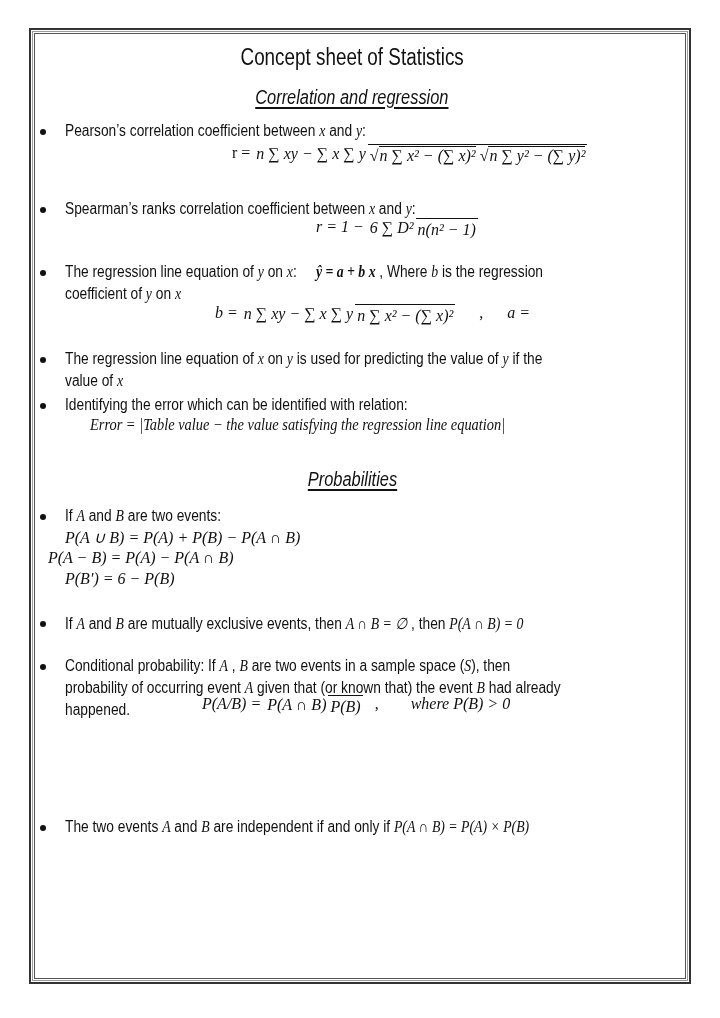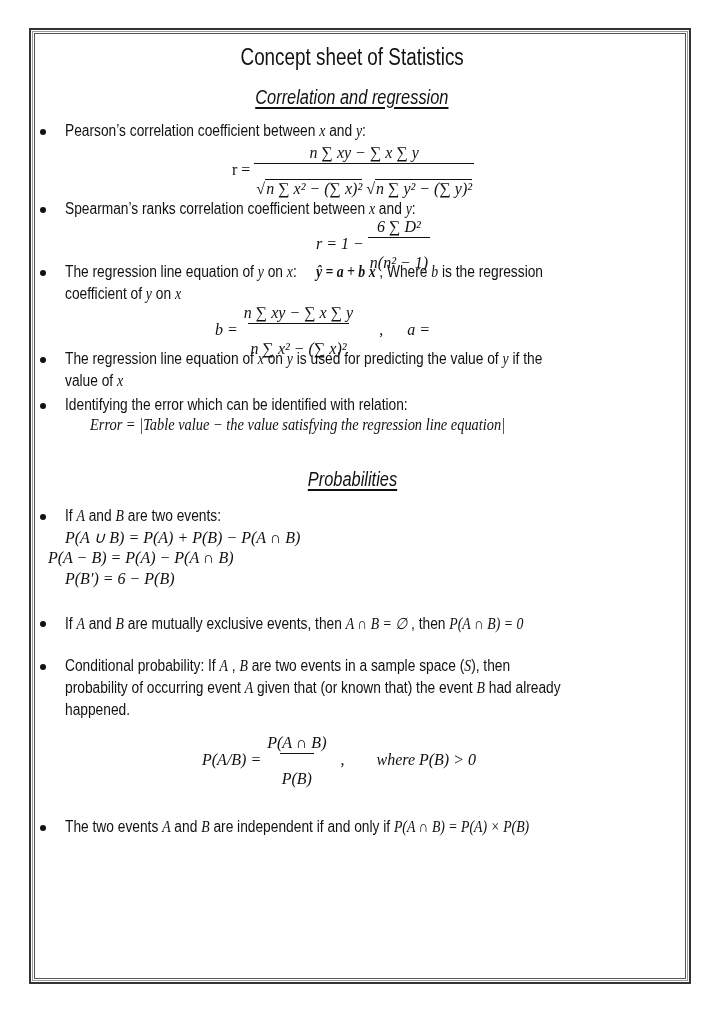--- a/index.html
+++ b/index.html
@@ -20,23 +20,23 @@
          transform-origin: left top; transform: scaleX(0.86); }
   .math { font-family: "Liberation Serif", serif; font-style: italic; }
   .up { font-style: normal; }
   .title { position: absolute; left: 0; width: 704px; text-align: center; font-family: "Liberation Sans", sans-serif; }
   .title span { display: inline-block; transform: scaleX(0.82); }
   .h1 { top: 44px; font-size: 23px; }
   .h2 { font-size: 20px; font-style: italic; }
   .h2 span { text-decoration: underline; text-underline-offset: 3px; }
   .bullet { position: absolute; left: 40px; width: 6px; height: 6px; border-radius: 50%; background: #111; }
   .eq { position: absolute; font-family: "Liberation Serif", serif; font-style: italic; font-size: 16px; white-space: nowrap; }
-  .frac { display: inline-flex; flex-direction: column; align-items: center; vertical-align: middle; }
+  .frac { display: inline-flex; align-items: center; vertical-align: middle; }
   .frac .num { padding: 0 2px 1px; }
-  .frac .den { border-top: 1px solid #111; padding: 16px 2px 0; }
+  .frac .den { border-top: 1px solid #111; padding: 2px 2px 0; }
   .sqrt { border-top: 1px solid #111; padding-left: 1px; }
   .rad { font-style: normal; }
   b.bm { font-weight: bold; }
 </style>
 </head>
 <body>
 
 <div class="frame"></div>
 
 <div class="title h1"><span>Concept sheet of Statistics</span></div>
@@ -91,21 +91,21 @@
 <div class="eq" style="left:48px; top:549px">P(A − B) = P(A) − P(A ∩ B)</div>
 <div class="eq" style="left:65px; top:570px">P(B′) = 6 − P(B)</div>
 
 <div class="bullet" style="top:621px"></div>
 <div class="txt" style="left:65px; top:614px">If <span class="math">A</span> and <span class="math">B</span> are mutually exclusive events, then <span class="math">A ∩ B = ∅</span> , then <span class="math">P(A ∩ B) = 0</span></div>
 
 <div class="bullet" style="top:664px"></div>
 <div class="txt" style="left:65px; top:657px">Conditional probability: If <span class="math">A</span> , <span class="math">B</span> are two events in a sample space (<span class="math">S</span>), then</div>
 <div class="txt" style="left:65px; top:679px">probability of occurring event <span class="math">A</span> given that (or known that) the event <span class="math">B</span> had already</div>
 <div class="txt" style="left:65px; top:701px">happened.</div>
-<div class="eq" style="left:202px; top:734px">
+<div class="eq" style="left:202px; top:695px">
   <span>P(A/B) =</span>
   <span class="frac">
     <span class="num">P(A ∩ B)</span>
     <span class="den">P(B)</span>
   </span>
   <span class="up">&nbsp;&nbsp;,&nbsp;&nbsp;&nbsp;&nbsp;&nbsp;&nbsp;&nbsp;</span>
   <span>where  P(B) &gt; 0</span>
 </div>
 
 <div class="bullet" style="top:825px"></div>

